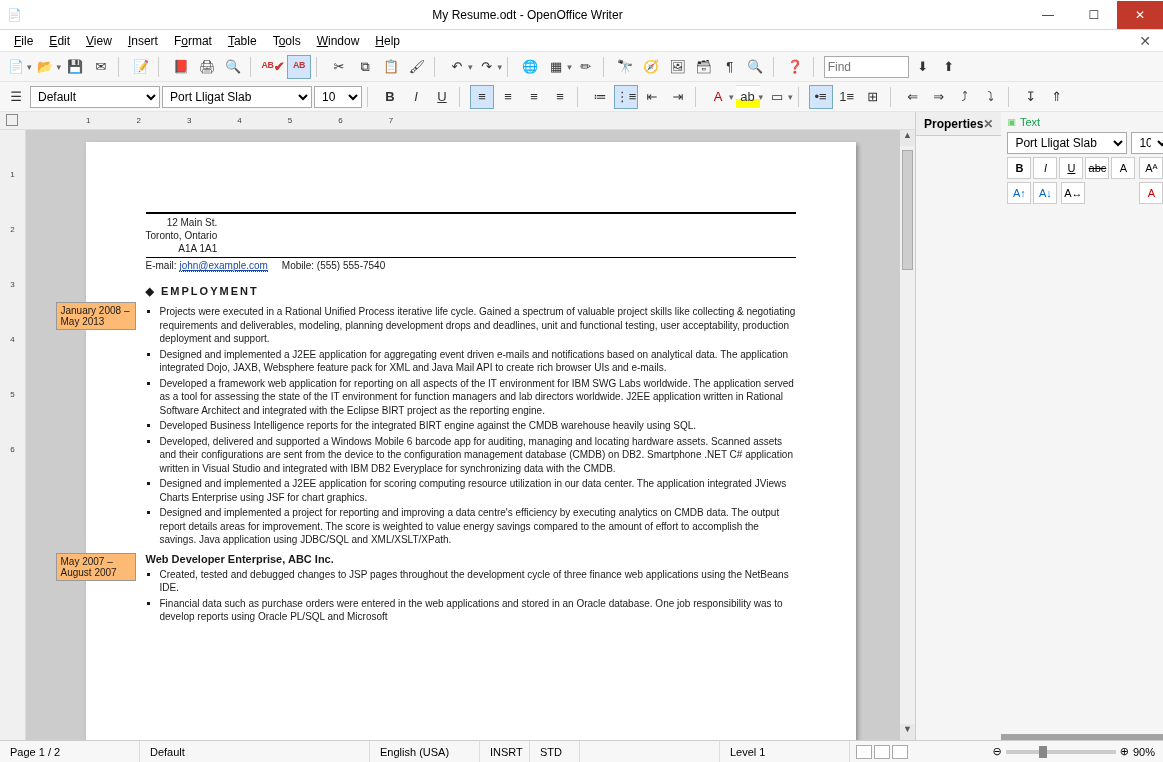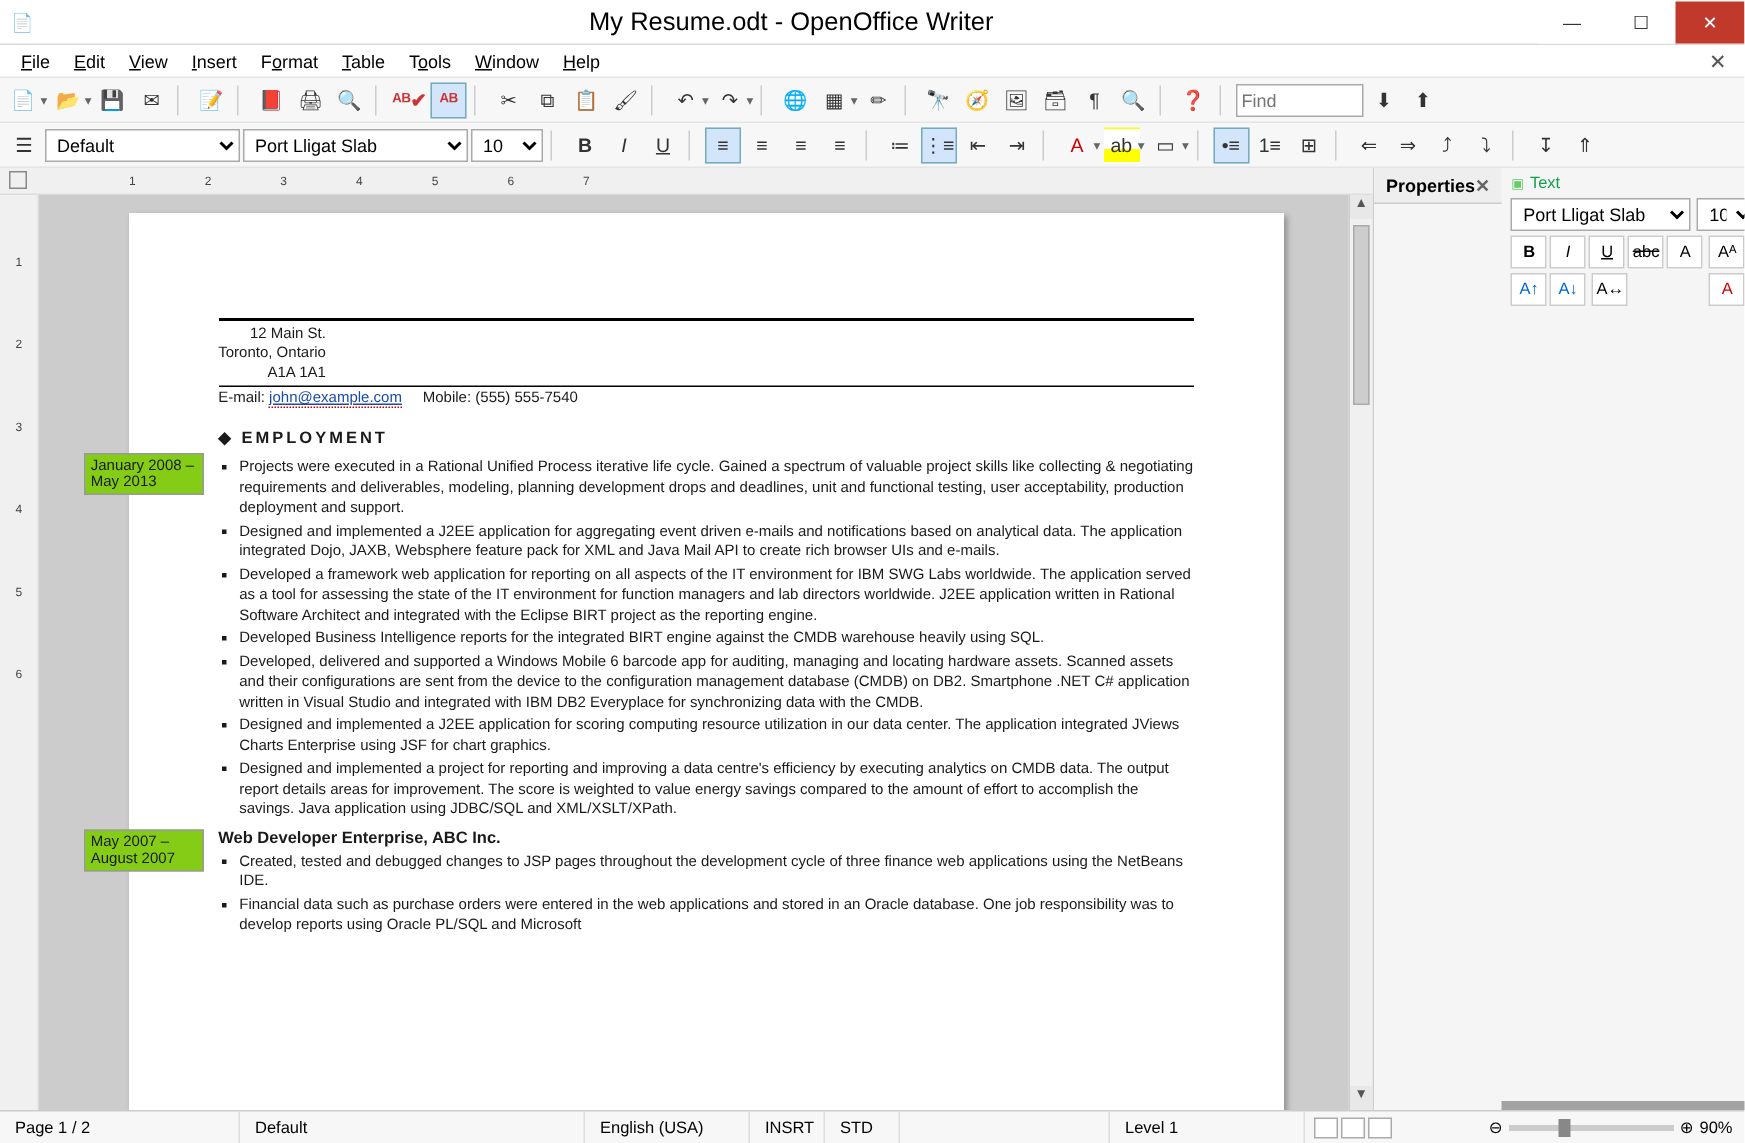--- a/index.html
+++ b/index.html
@@ -1,21 +1,21 @@
 <!DOCTYPE html>
 <html><head>
 <meta charset="utf-8">
 <style>
 * { box-sizing: border-box; margin: 0; padding: 0; font-family: "Segoe UI", Tahoma, sans-serif; }
 body { width: 1163px; height: 762px; background: #fff; overflow: hidden; font-size: 12px; }
 
 
 .titlebar { height: 30px; background: #fff; display: flex; align-items: center; border-bottom: 1px solid #d9d9d9; }
 .titlebar .appicon { width: 30px; display:flex; align-items:center; justify-content:center; }
-.titlebar .title { flex:1; text-align:center; color:#000; font-size:17px; }
+.titlebar .title { flex:1; text-align:center; color:#000; font-size:12px; }
 .winbtns { display:flex; }
 .winbtn { width: 46px; height: 28px; display:flex; align-items:center; justify-content:center; font-size:12px; }
 .winbtn.close { background:#c0392b; color:#fff; }
 .winbtn:not(.close) { background:#fff; color:#333; }
 
 
 .menubar { height: 22px; display:flex; align-items:center; padding:0 6px; border-bottom:1px solid #e5e5e5; }
 .menubar .menu { padding:2px 8px; font-size:12px; cursor:default; }
 .menubar .menu u { text-decoration: underline; }
 .menubar .closex { margin-left:auto; font-size:14px; color:#555; padding:0 6px; }
@@ -46,21 +46,21 @@
 .page { background:#fff; width:770px; min-height:900px; margin:0 auto; box-shadow:2px 2px 4px rgba(0,0,0,.3); padding:70px 60px 10px 60px; font-family: Georgia, 'Times New Roman', serif; color:#1a1a1a;}
 .page .hdr { display:flex; justify-content:space-between; border-top:2px solid #000; border-bottom:1px solid #000; padding:2px 0;}
 .page .name { font-size:28px; font-weight:900; font-family: Arial Black, Arial, sans-serif; letter-spacing:0px; }
 .page .addr { text-align:right; font-size:10px; line-height:1.3; }
 .page .contact { font-size:10px; padding:2px 0 8px; }
 .page .contact a { color:#1a4aa8; }
 .page .contact .redwave { border-bottom:1px dotted #c00; }
 .page .section { font-size:11px; font-weight:bold; letter-spacing:2px; margin:6px 0 4px; }
 .page .section::before { content:"◆ "; }
 .page .jobrow { display:flex; gap:10px; }
-.page .dates { width:80px; font-size:10px; border:1px solid #999; padding:2px 4px; align-self:flex-start; margin-left:-90px; background:#84cc16;}
+.page .dates { width:80px; font-size:10px; border:1px solid #999; padding:2px 4px; align-self:flex-start; margin-left:-90px; background:#fdba74;}
 .page .jobtitle { font-size:11px; font-weight:bold; }
 .page ul { margin:3px 0 6px 14px; font-size:10px; line-height:1.35; }
 .page ul li { list-style:square; margin-bottom:2px;}
 .canvas .vscroll { position:absolute; right:0; top:0; bottom:0; width:16px; background:#f0f0f0; border-left:1px solid #ccc;}
 .canvas .vscroll .thumb { position:absolute; left:2px; right:2px; top:20px; height:120px; background:#cdcdcd; border:1px solid #aaa;}
 .canvas .vscroll .arr { position:absolute; left:0; right:0; height:16px; text-align:center; font-size:9px; color:#555; background:#e8e8e8;}
 .canvas .vscroll .arr.up{top:0;} .canvas .vscroll .arr.dn{bottom:0;}
 
 
 .sidebar { width:248px; background:#f5f5f5; border-left:1px solid #ccc; display:flex; }
@@ -421,21 +421,21 @@
     <div class="sidetabs">
       <div class="st" style="color:#3a7d2d;">⚙</div>
       <div class="st">👥</div>
       <div class="st">🖼</div>
       <div class="st" style="color:#d68b00;">🧭</div>
     </div>
   </div>
 </div>
 
 <div class="statusbar">
-  <div class="cell" style="width:160px;">Page 1 / 2</div>
+  <div class="cell" style="width:140px;">Page 1 / 2</div>
   <div class="cell" style="width:230px;">Default</div>
   <div class="cell" style="width:110px;">English (USA)</div>
   <div class="cell" style="width:50px;">INSRT</div>
   <div class="cell" style="width:50px;">STD</div>
   <div class="cell" style="width:140px;"></div>
   <div class="cell" style="width:130px;">Level 1</div>
   <div class="viewbtns">
       <span></span>
       <span></span>
       <span></span>

